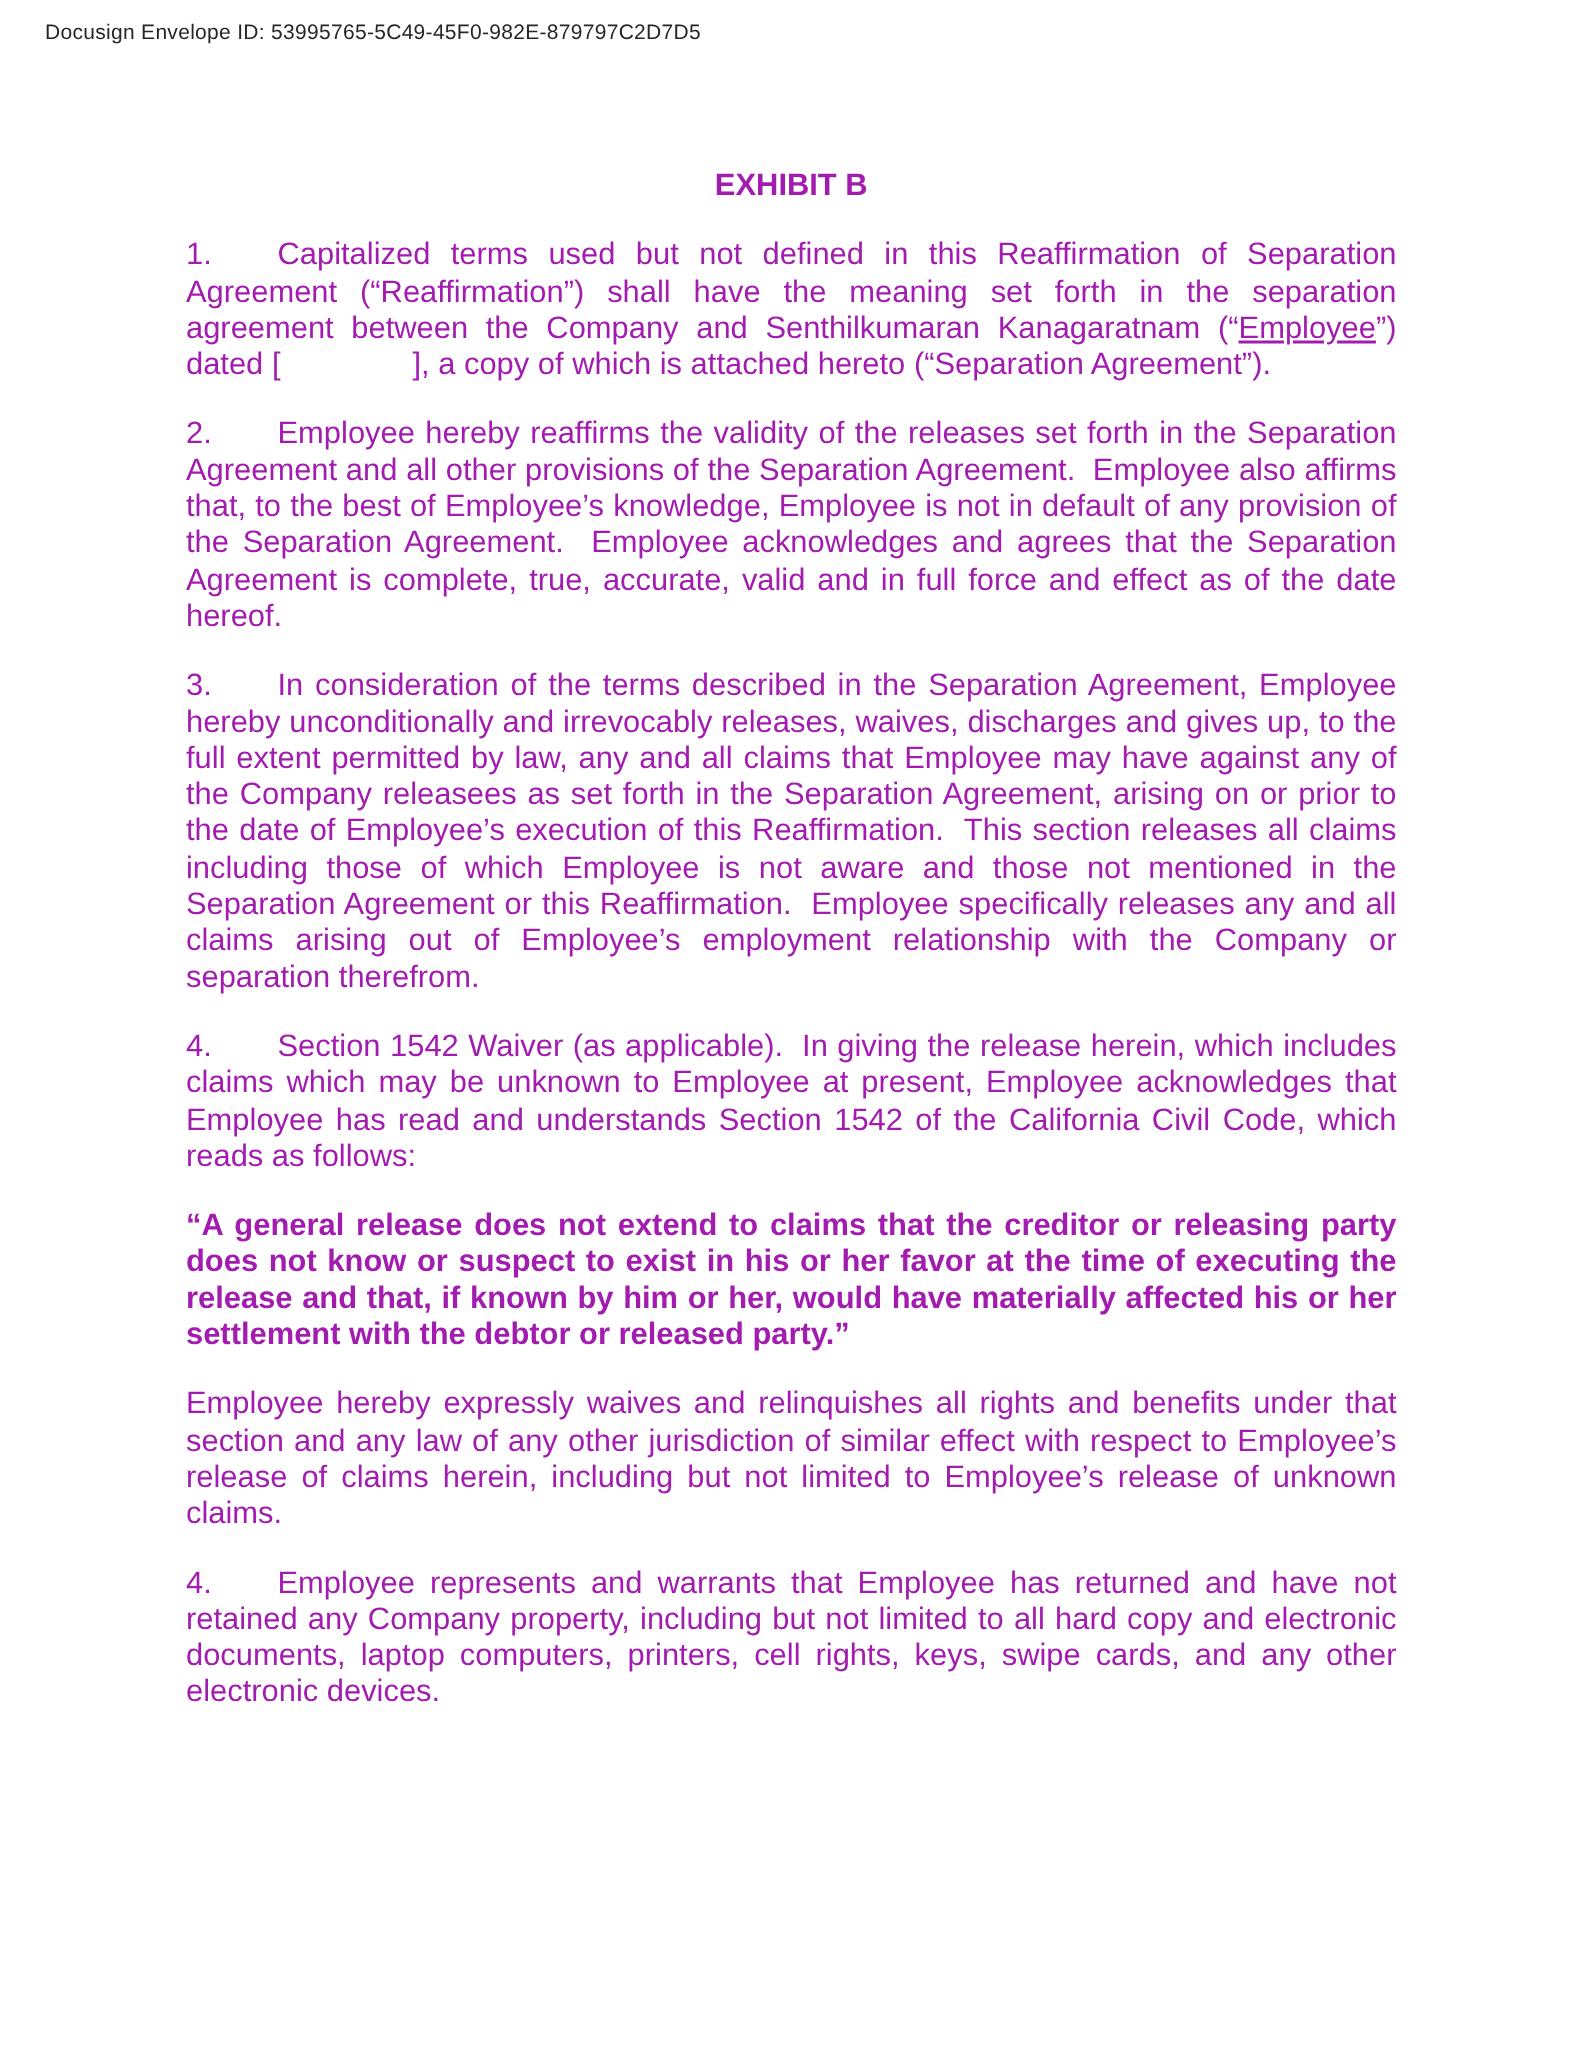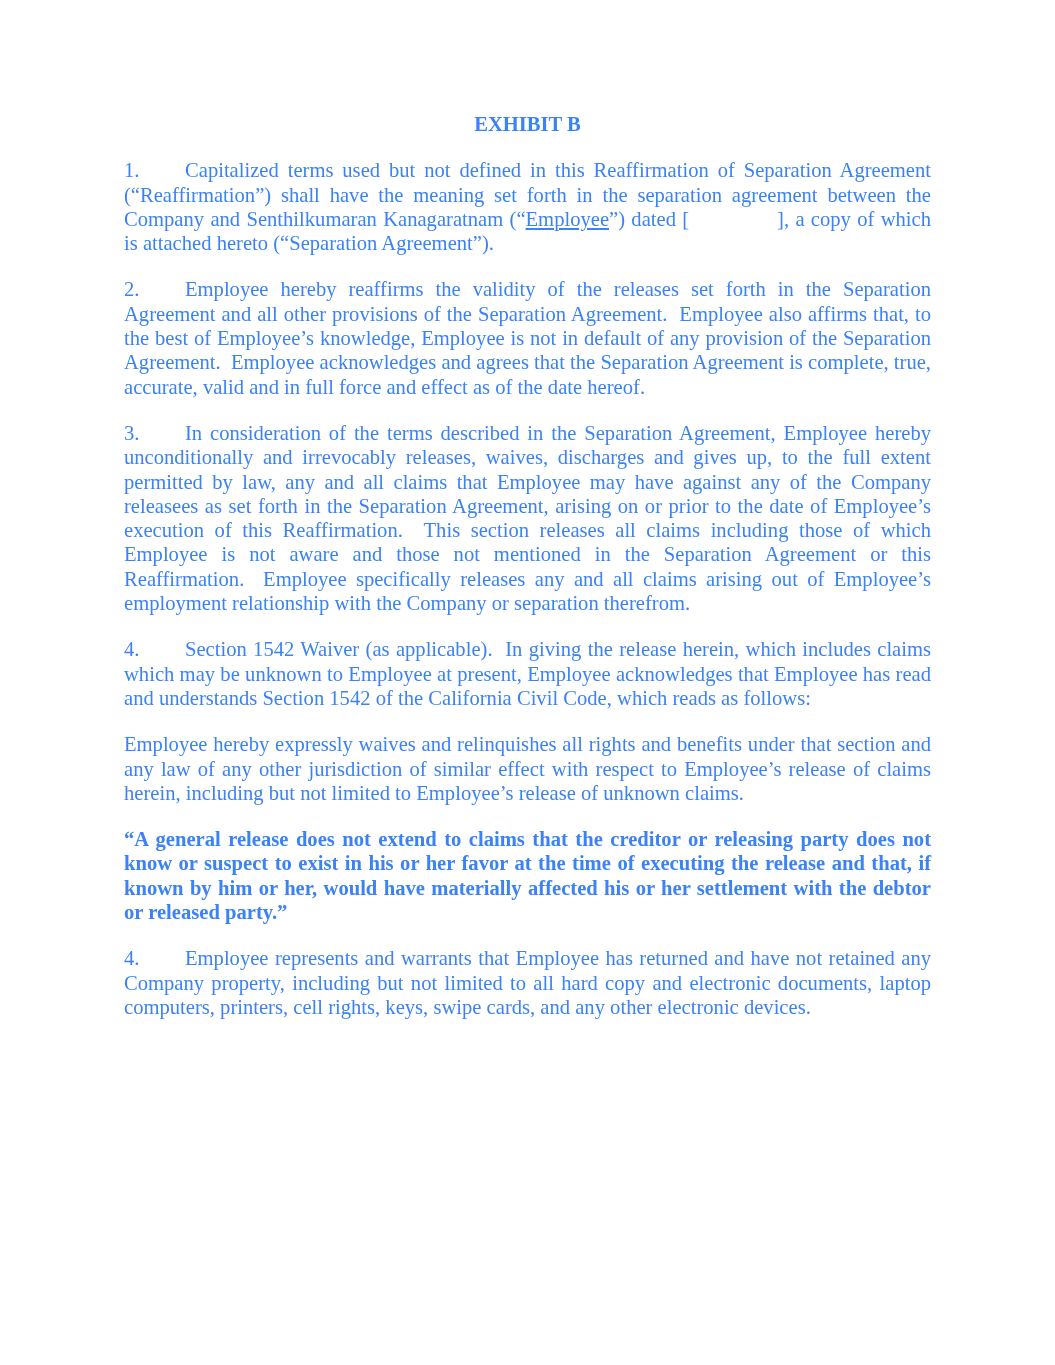--- a/index.html
+++ b/index.html
@@ -24,24 +24,24 @@
     color: #262626;
     letter-spacing: 0.2px;
     white-space: nowrap;
   }
   .content {
     position: absolute;
     left: 124px;
     top: 0;
     width: 807px;
     padding-top: 112px;
-    font-family: Liberation Serif, serif;
+    font-family: Liberation Sans, sans-serif;
     font-size: 20.6px;
     line-height: 24.3px;
-    color: #3b82f6;
+    color: #a21caf;
   }
   .content > * {
     margin: 0 0 22px 0;
   }
   .center { text-align: center; }
   .bold { font-weight: bold; }
   .underline { text-decoration: underline; }
   .para { text-align: justify; }
   .pnum {
     display: inline-block;
@@ -50,36 +50,37 @@
   .blank-gap {
     display: inline-block;
     width: 88px;
   }
 </style>
 </head>
 <body>
 
 <div class="page">
 
+  <div class="envelope-id">Docusign Envelope ID: 53995765-5C49-45F0-982E-879797C2D7D5</div>
 
   <div class="content">
 
     <div class="center bold">EXHIBIT B</div>
 
 
 
     <p class="para"><span class="pnum">1.</span><span>Capitalized terms used but not defined in this Reaffirmation of Separation Agreement (“Reaffirmation”) shall have the meaning set forth in the separation agreement between the Company and Senthilkumaran Kanagaratnam (“</span><span class="underline">Employee</span><span>”) dated [</span><span class="blank-gap"></span><span>], a copy of which is attached hereto (“Separation Agreement”).</span></p>
 
     <p class="para"><span class="pnum">2.</span><span>Employee hereby reaffirms the validity of the releases set forth in the Separation Agreement and all other provisions of the Separation Agreement.&nbsp; Employee also affirms that, to the best of Employee’s knowledge, Employee is not in default of any provision of the Separation Agreement.&nbsp; Employee acknowledges and agrees that the Separation Agreement is complete, true, accurate, valid and in full force and effect as of the date hereof.</span></p>
 
     <p class="para"><span class="pnum">3.</span><span>In consideration of the terms described in the Separation Agreement, Employee hereby unconditionally and irrevocably releases, waives, discharges and gives up, to the full extent permitted by law, any and all claims that Employee may have against any of the Company releasees as set forth in the Separation Agreement, arising on or prior to the date of Employee’s execution of this Reaffirmation.&nbsp; This section releases all claims including those of which Employee is not aware and those not mentioned in the Separation Agreement or this Reaffirmation.&nbsp; Employee specifically releases any and all claims arising out of Employee’s employment relationship with the Company or separation therefrom.</span></p>
 
     <p class="para"><span class="pnum">4.</span><span>Section 1542 Waiver (as applicable).&nbsp; In giving the release herein, which includes claims which may be unknown to Employee at present, Employee acknowledges that Employee has read and understands Section 1542 of the California Civil Code, which reads as follows:</span></p>
 
+    <p class="para bold">“A general release does not extend to claims that the creditor or releasing party does not know or suspect to exist in his or her favor at the time of executing the release and that, if known by him or her, would have materially affected his or her settlement with the debtor or released party.”</p>
+
     <p class="para">Employee hereby expressly waives and relinquishes all rights and benefits under that section and any law of any other jurisdiction of similar effect with respect to Employee’s release of claims herein, including but not limited to Employee’s release of unknown claims.</p>
-
-    <p class="para bold">“A general release does not extend to claims that the creditor or releasing party does not know or suspect to exist in his or her favor at the time of executing the release and that, if known by him or her, would have materially affected his or her settlement with the debtor or released party.”</p>
 
     <p class="para"><span class="pnum">4.</span><span>Employee represents and warrants that Employee has returned and have not retained any Company property, including but not limited to all hard copy and electronic documents, laptop computers, printers, cell rights, keys, swipe cards, and any other electronic devices.</span></p>
 
 
   </div>
 </div>
 
 </body></html>

